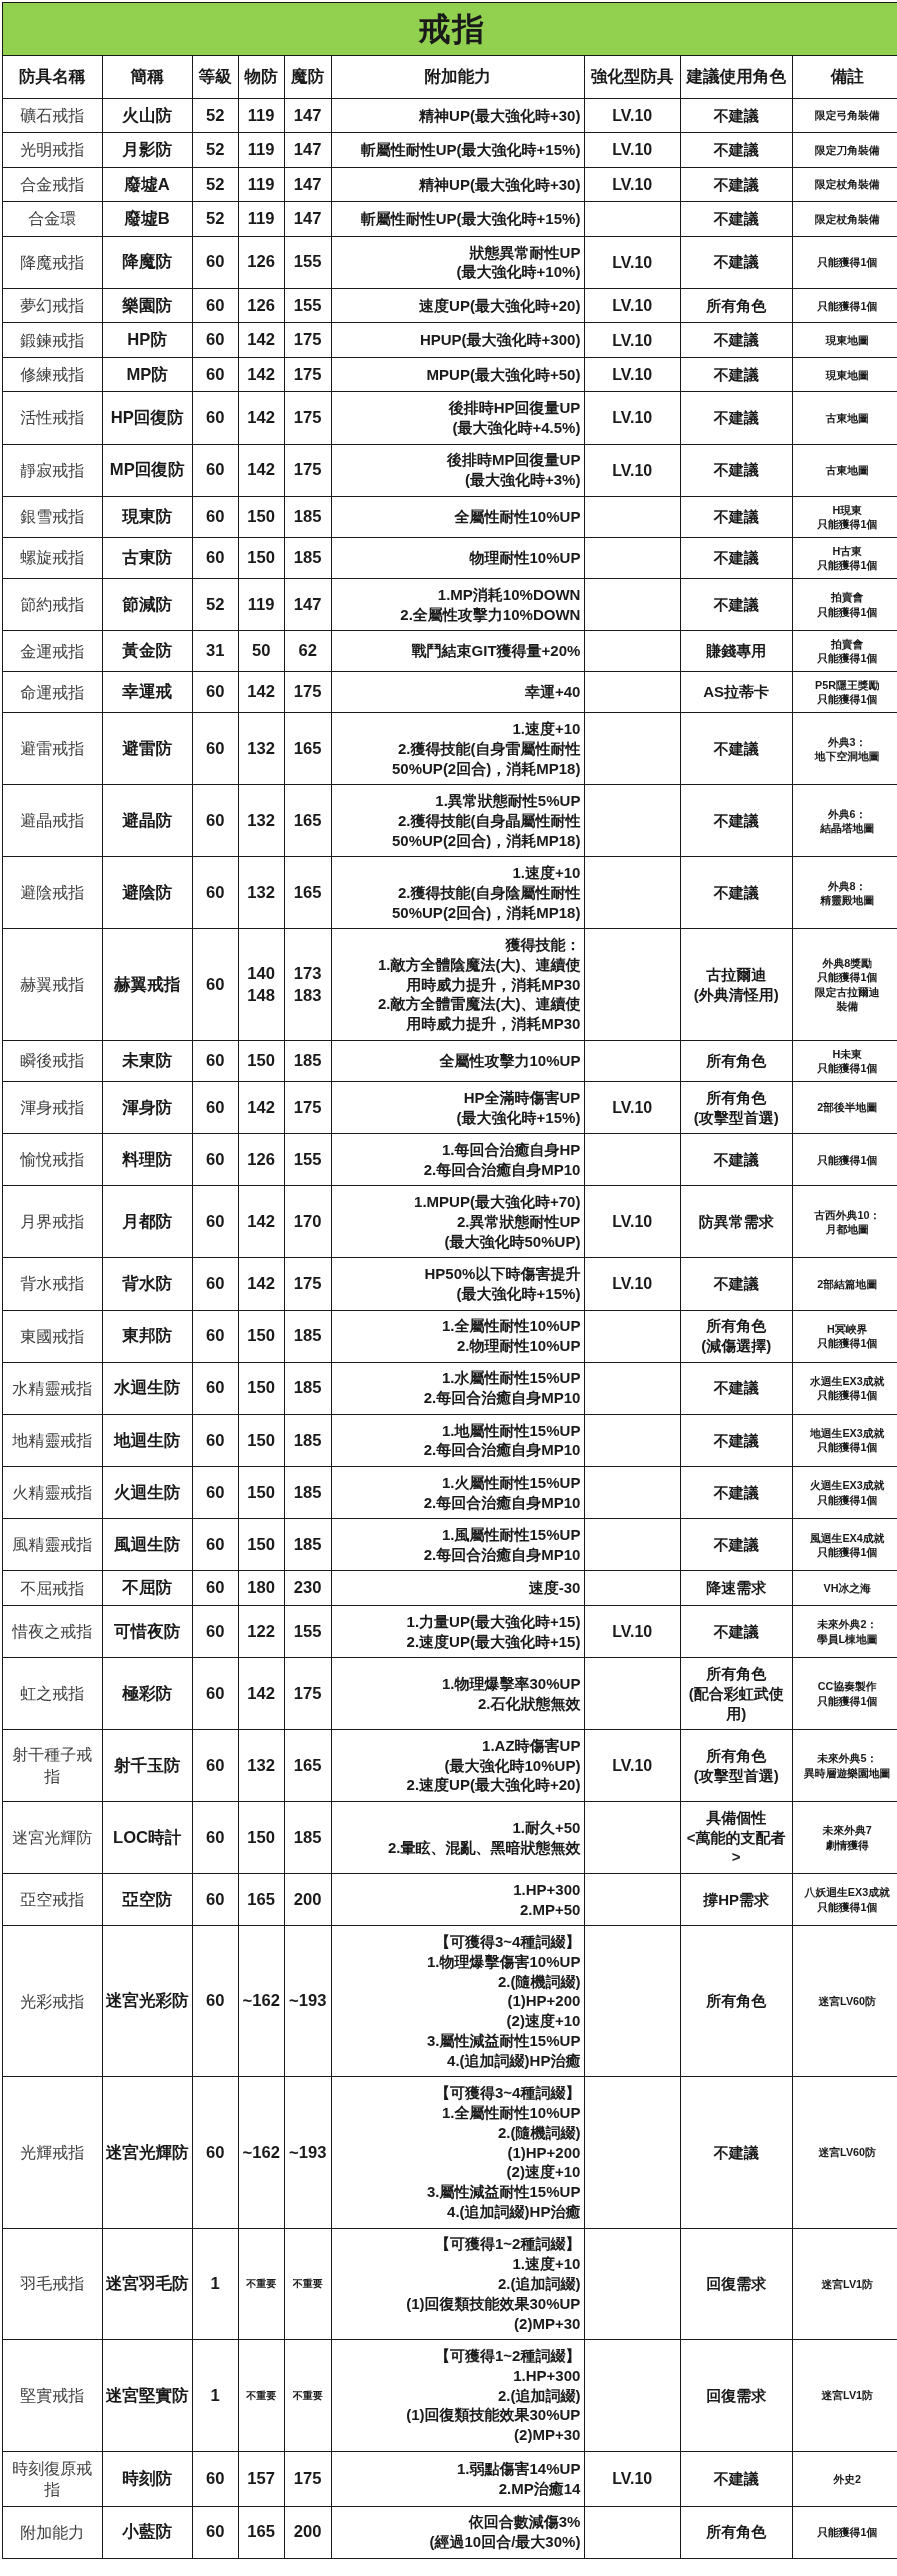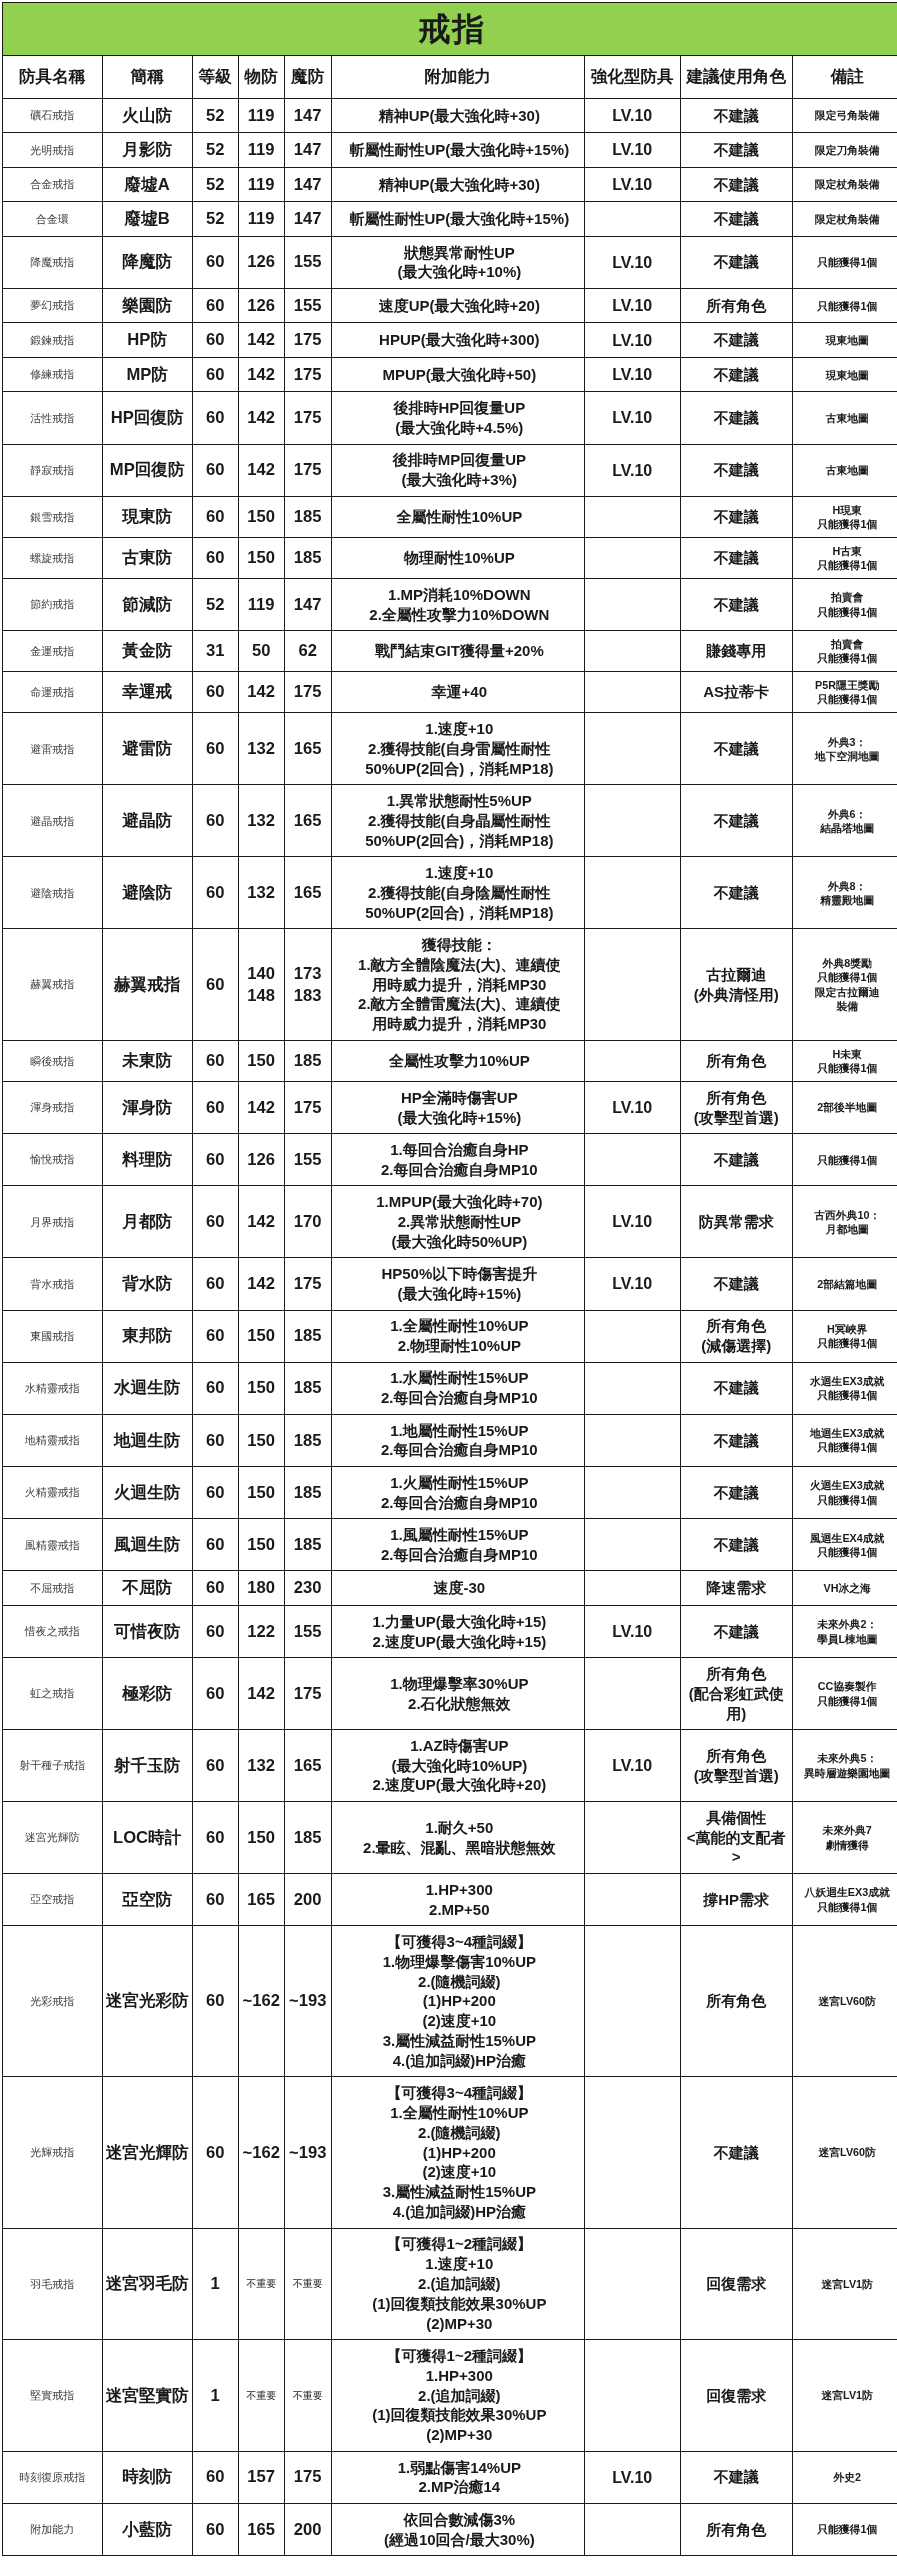--- a/index.html
+++ b/index.html
@@ -36,25 +36,25 @@
     font-size:32px;
     font-weight:700;
     padding:5px 0;
     letter-spacing:1.7px;
   }
   tr.header-row th{
     font-size:16.6px;
     font-weight:700;
     padding:10px 1.7px;
   }
-  td.col-name{font-size:11px;font-weight:400;color:var(--text-name);}
+  td.col-name{font-size:16px;font-weight:400;color:var(--text-name);}
   td.col-abbr{font-size:16.6px;font-weight:700;}
   td.col-level,td.col-pdef,td.col-mdef{font-size:16.6px;font-weight:600;}
-  td.small-val{font-size:10px;font-weight:400;}
-  td.col-ability{text-align:center;font-size:15px;font-weight:600;padding-left:6.6px;padding-right:3.3px;}
+  td.small-val{font-size:10px;font-weight:700;}
+  td.col-ability{text-align:right;font-size:15px;font-weight:600;padding-left:6.6px;padding-right:3.3px;}
   td.col-enhance{font-size:16px;font-weight:600;}
   td.col-character{font-size:15px;font-weight:700;margin-top:37px;}
   td.col-note{font-size:10.8px;font-weight:700;}
 </style>
 </head>
 <body>
 
 <table>
   <colgroup>
     <col style="width:100px">

